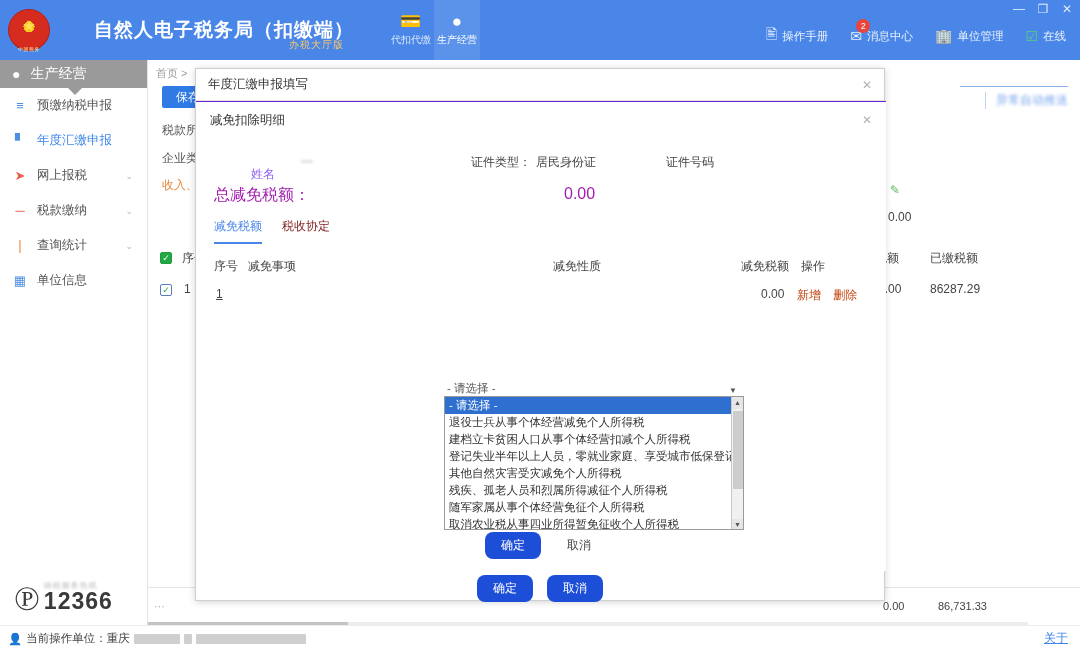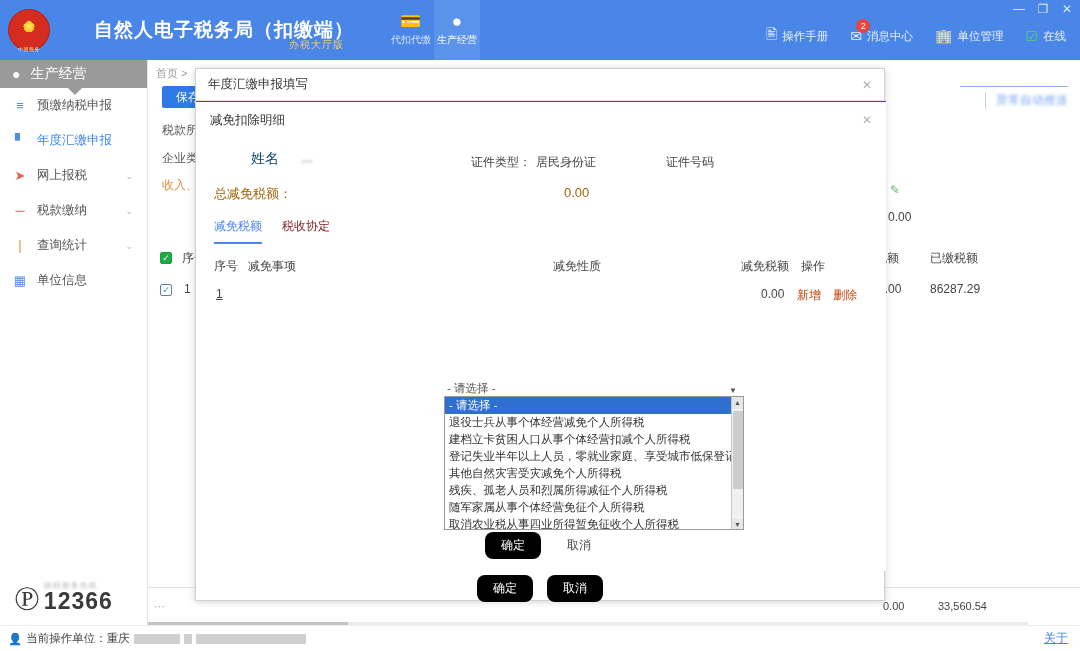--- a/index.html
+++ b/index.html
@@ -139,21 +139,21 @@
   
   #modal-inner{
     position:absolute;left:0px;top:32px;width:690px;height:470px;
     background:#fff;border-top:1px solid #6d28d9;
   }
   .m2-head{
     height:36px;display:flex;align-items:center;padding:0 14px;font-size:12.5px;color:#333;
   }
   .blurtxt{filter:blur(1.6px);opacity:.8;display:inline-block;}
 
-  .sum-row{ position:relative;height:34px;font-size:13px;color:#a16207;padding-left:46px;}
+  .sum-row{ position:relative;height:34px;font-size:16px;color:#a21caf;padding-left:46px;}
   .tabs{
     position:relative;margin:6px 0 0 18px;display:flex;gap:20px;font-size:12px;
   }
   .tab{padding-bottom:7px;cursor:pointer;color:#7f1d1d;}
   .tab.active{color:#4a86e8;border-bottom:2px solid #4a86e8;}
 
   .tbl-head{position:relative;height:26px;margin-top:14px;font-size:12px;color:#444;}
   .tbl-row{position:relative;height:24px;font-size:12px;color:#444;}
   .ops a{color:#c2410c;text-decoration:none;cursor:pointer;margin-left:9px;margin-top:11px;}
 
@@ -178,21 +178,21 @@
     position:absolute;right:0;top:0;width:12px;height:134px;background:#f0f0f0;
     border-left:1px solid #c8c8c8;
   }
   .sel-scroll .arw{height:12px;line-height:12px;text-align:center;font-size:7px;color:#555;background:#e6e6e6;}
   .sel-scroll .arw.bot{position:absolute;bottom:0;left:0;right:0;}
   .sel-scroll .thumb{position:absolute;top:14px;left:1px;width:10px;height:78px;background:#cdcdcd;}
 
   
   .foot{position:absolute;left:0;width:100%;display:flex;justify-content:center;gap:20px;align-items:center;}
   .btn-primary{
-    background:#000000;color:#fff;border:none;border-radius:8px;
+    background:#1d4ed8;color:#fff;border:none;border-radius:8px;
     padding:5px 16px;font-size:12px;cursor:pointer;font-family:inherit;
   }
   .btn-plain{
     background:transparent;border:none;color:#444;font-size:12px;cursor:pointer;font-family:inherit;
   }
 
   
   #bottom{
     position:absolute;left:0;top:625px;width:1080px;height:26px;background:#fff;
     border-top:1px solid #ededed;display:flex;align-items:center;
@@ -324,42 +324,42 @@
   <div class="bg-colhdr" style="left:727px;top:190px;">税额</div>
   <div class="bg-colhdr" style="left:782px;top:190px;">已缴税额</div>
 
   <div style="position:absolute;left:12px;top:222px;"><span class="cbx sq">✓</span></div>
   <div class="bg-num" style="left:36px;top:222px;">1</div>
   <div class="bg-num" style="left:730px;top:222px;">0.00</div>
   <div class="bg-num" style="left:782px;top:222px;">86287.29</div>
 
   <div style="position:absolute;left:0;top:527px;width:932px;border-top:1px solid #e4e4e4;height:1px;"></div>
   <div class="bg-num" style="left:735px;top:540px;font-size:11px;">0.00</div>
-  <div class="bg-num" style="left:790px;top:540px;font-size:11px;">33,560.54</div>
+  <div class="bg-num" style="left:790px;top:540px;font-size:11px;">86,731.33</div>
   <div style="position:absolute;left:6px;top:540px;color:#b0b0b0;font-size:11px;">⋯</div>
 </div>
 
 <div class="scrollstrip">
     <i></i>
   </div>
 
 <div id="modal-outer">
   <div class="m-head">
     <span>年度汇缴申报填写</span>
     <span class="m-close">✕</span>
   </div>
 
   <div id="modal-inner">
     <div class="m2-head">
       <span>减免扣除明细</span>
       <span class="m-close">✕</span>
     </div>
 
     <div style="position:relative;height:40px;">
-      <span style="position:absolute;left:55px;top:12px;font-size:14px;color:#0c4a6e;">姓名</span>
+      <span style="position:absolute;left:55px;top:28px;font-size:12px;color:#8b5cf6;">姓名</span>
       <span style="position:absolute;left:105px;top:16px;font-size:12px;color:#888;" class="blurtxt">—</span>
       <span style="position:absolute;left:275px;top:16px;font-size:12px;color:#444;">证件类型：</span>
       <span style="position:absolute;left:340px;top:16px;font-size:12px;color:#444;">居民身份证</span>
       <span style="position:absolute;left:470px;top:16px;font-size:12px;color:#444;">证件号码</span>
       <span style="position:absolute;left:530px;top:16px;font-size:12px;color:#999;" class="blurtxt"></span>
     </div>
 
     <div class="sum-row">
       <span style="position:absolute;left:18px;top:7px;">总减免税额：</span>
       <span style="position:absolute;left:368px;top:7px;">0.00</span>

